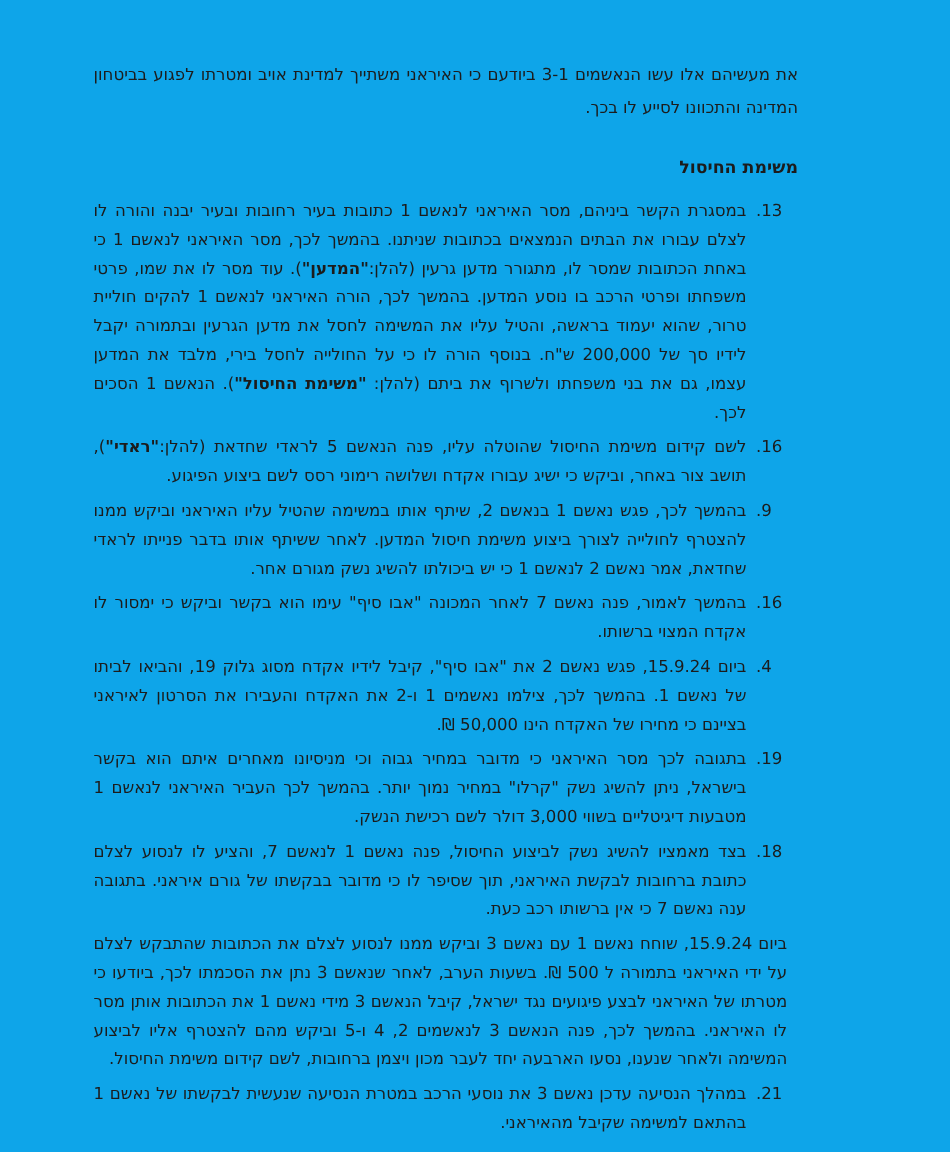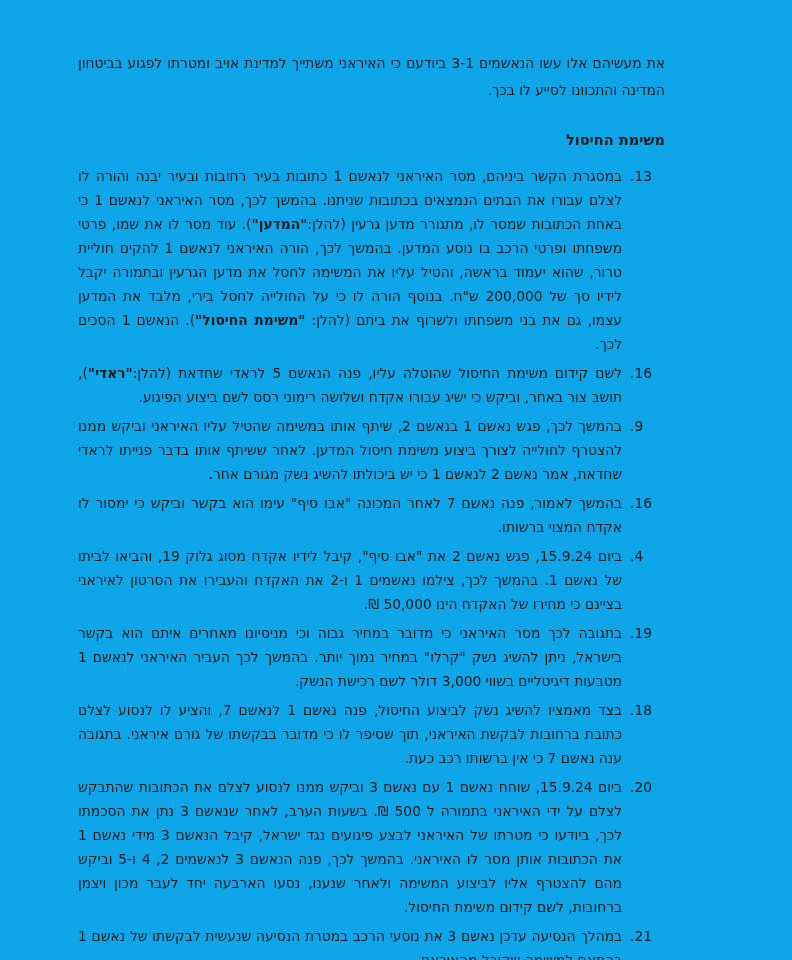--- a/index.html
+++ b/index.html
@@ -84,21 +84,20 @@
       </div>
       <div class="item">
         <span class="num">19.</span>
         <div class="body"><span>בתגובה לכך מסר האיראני כי מדובר במחיר גבוה וכי מניסיונו מאחרים איתם הוא בקשר בישראל, ניתן להשיג נשק "קרלו" במחיר נמוך יותר. בהמשך לכך העביר האיראני לנאשם 1 מטבעות דיגיטליים בשווי 3,000 דולר לשם רכישת הנשק.</span></div>
       </div>
       <div class="item">
         <span class="num">18.</span>
         <div class="body"><span>בצד מאמציו להשיג נשק לביצוע החיסול, פנה נאשם 1 לנאשם 7, והציע לו לנסוע לצלם כתובת ברחובות לבקשת האיראני, תוך שסיפר לו כי מדובר בבקשתו של גורם איראני. בתגובה ענה נאשם 7 כי אין ברשותו רכב כעת.</span></div>
       </div>
       <div class="item">
-        <span class="num">20.</span>
         <div class="body"><span>ביום 15.9.24, שוחח נאשם 1 עם נאשם 3 וביקש ממנו לנסוע לצלם את הכתובות שהתבקש לצלם על ידי האיראני בתמורה ל 500 ₪. בשעות הערב, לאחר שנאשם 3 נתן את הסכמתו לכך, ביודעו כי מטרתו של האיראני לבצע פיגועים נגד ישראל, קיבל הנאשם 3 מידי נאשם 1 את הכתובות אותן מסר לו האיראני. בהמשך לכך, פנה הנאשם 3 לנאשמים 2, 4 ו-5 וביקש מהם להצטרף אליו לביצוע המשימה ולאחר שנענו, נסעו הארבעה יחד לעבר מכון ויצמן ברחובות, לשם קידום משימת החיסול.</span></div>
       </div>
       <div class="item">
         <span class="num">21.</span>
         <div class="body"><span>במהלך הנסיעה עדכן נאשם 3 את נוסעי הרכב במטרת הנסיעה שנעשית לבקשתו של נאשם 1 בהתאם למשימה שקיבל מהאיראני.</span></div>
       </div>
     </div>
 </div>
 
 </body></html>

